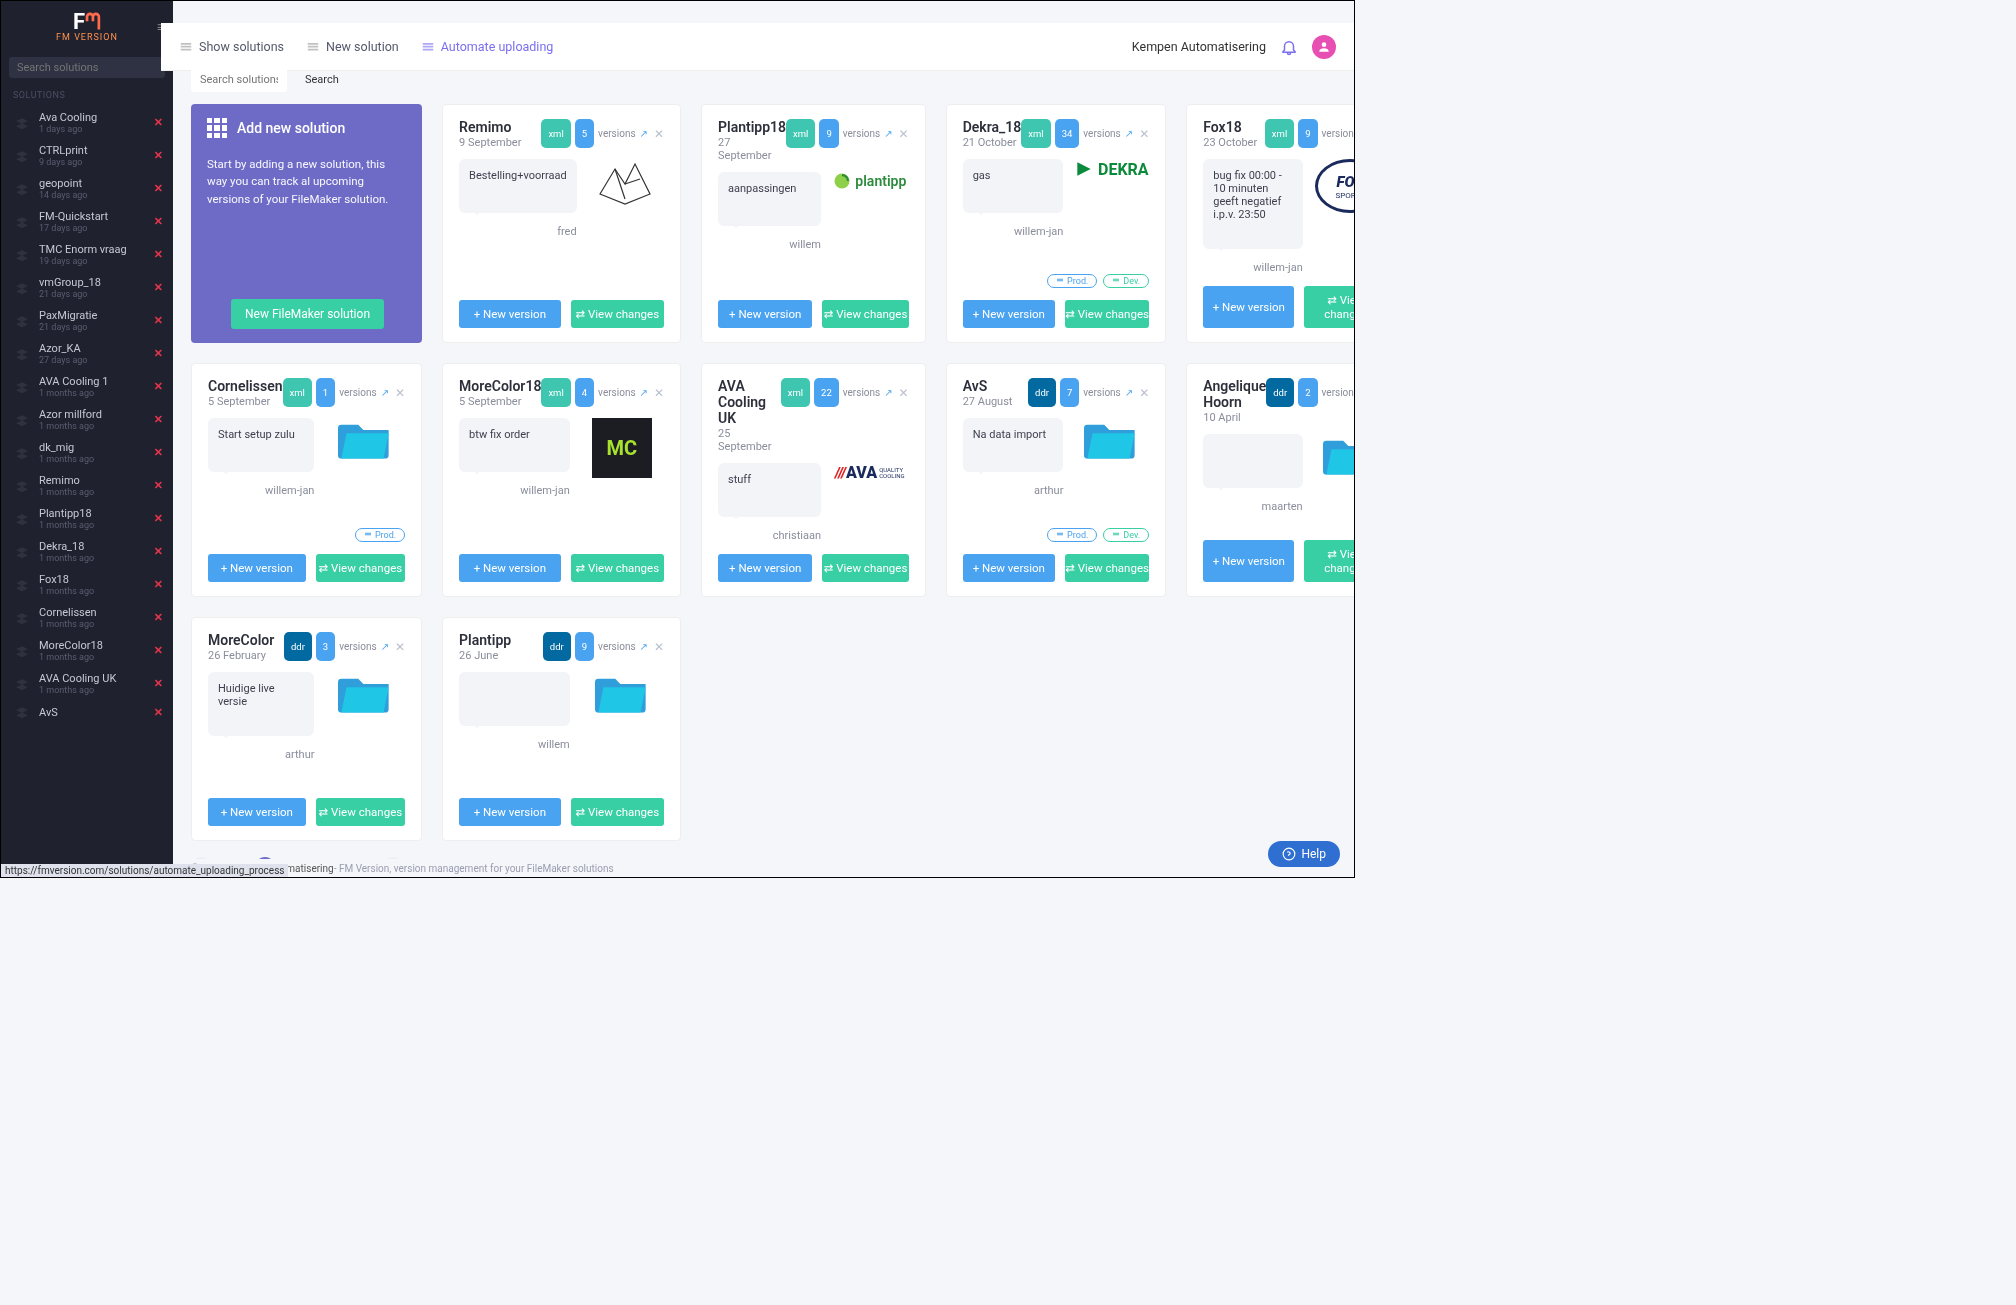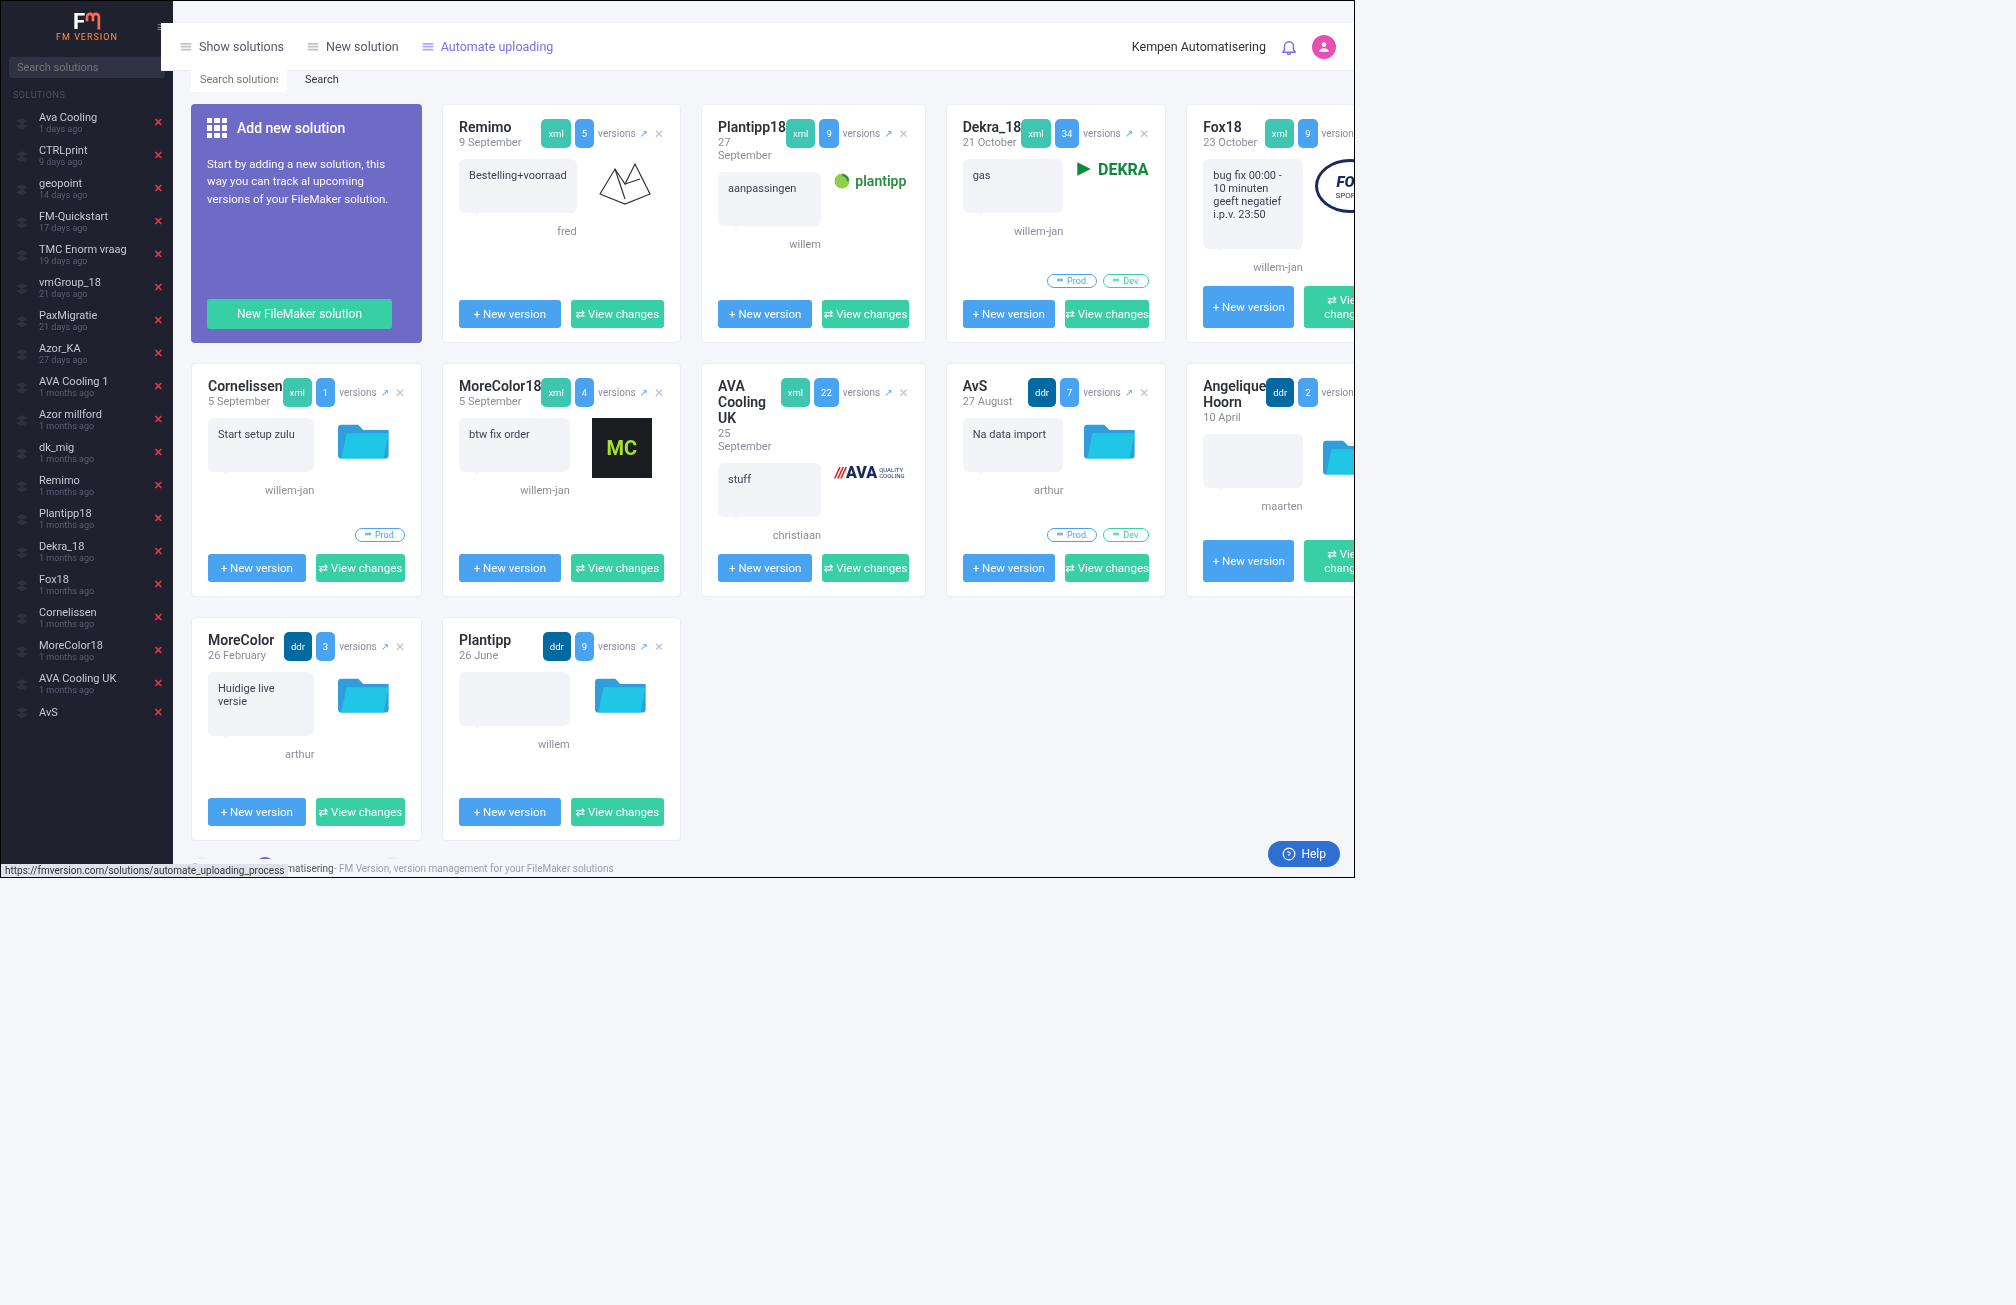--- a/index.html
+++ b/index.html
@@ -38,21 +38,21 @@
 .content { position: absolute; left: 172px; top: 48px; right: 0; bottom: 18px; overflow: hidden; padding: 18px; }
 .srch-row { display: flex; align-items: center; margin-bottom: 12px; }
 .srch-row input { width: 96px; padding: 5px 8px; font-size: 11px; border: 1px solid #fff; border-radius: 3px; background: #fff; color: #999; margin-right: 10px; }
 .srch-row .btn { font-size: 11px; color: #333; padding: 5px 8px; cursor: pointer; }
 
 .grid { display: grid; grid-template-columns: repeat(5, 1fr); gap: 20px; }
 .card { background: #fff; border-radius: 4px; padding: 14px 16px 14px; border: 1px solid #eee; display: flex; flex-direction: column; min-height: 224px; }
 .card-hero { background: #6e6bc7; color: #fff; border: none; }
 .card-hero .htitle { display: flex; align-items: center; font-size: 14px; font-weight: 500; margin-bottom: 18px; }
 .card-hero .hdesc { font-size: 11.5px; line-height: 1.5; opacity: .95; }
-.card-hero .hbtn { margin-top: auto; background: #38cfa4; color: #fff; border: none; padding: 8px 30px; border-radius: 3px; font-size: 12px; cursor: pointer; align-self: flex-start; }
+.card-hero .hbtn { margin-top: auto; background: #38cfa4; color: #fff; border: none; padding: 8px 14px; border-radius: 3px; font-size: 12px; cursor: pointer; align-self: flex-start; margin-left: 24px; }
 .dots-icon { width: 20px; height: 20px; margin-right: 10px; display: grid; grid-template-columns: repeat(3,1fr); grid-template-rows: repeat(3,1fr); gap: 2px; }
 .dots-icon span { background: #fff; }
 
 .card .c-head { display: flex; align-items: flex-start; justify-content: space-between; margin-bottom: 10px; }
 .card .c-title { font-size: 14px; font-weight: 600; color: #2d2f3b; }
 .card .c-sub { font-size: 11px; color: #8a8d9b; margin-top: 1px; }
 .badges { display: flex; align-items: center; gap: 4px; }
 .badge { font-size: 9.5px; padding: 9px 7px; border-radius: 5px; color: #fff; }
 .badge.xml { background: #3ec6b0; }
 .badge.ddr { background: #0369a1; }

